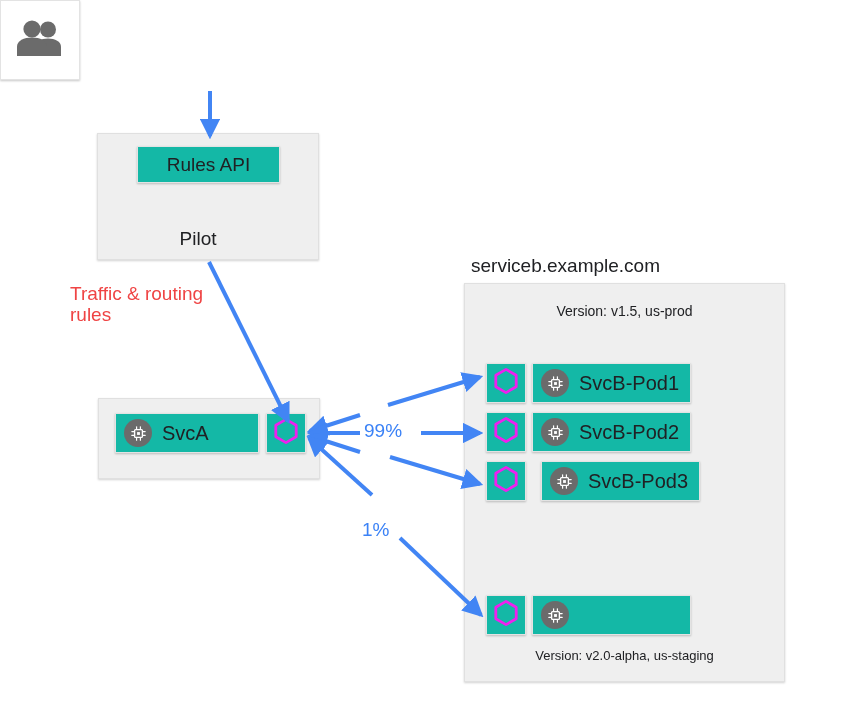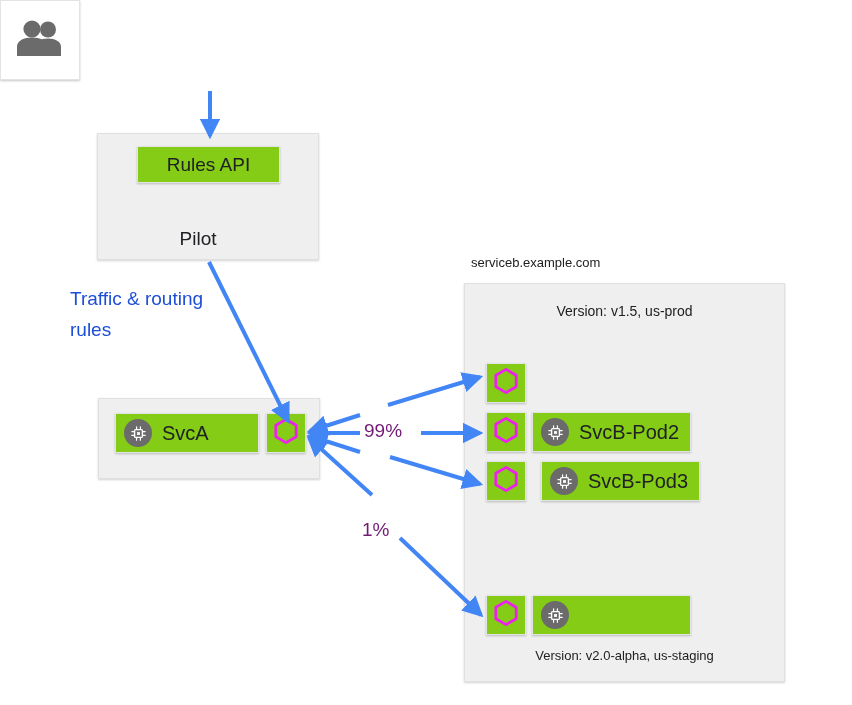--- a/index.html
+++ b/index.html
@@ -25,21 +25,21 @@
   
   .panel {
     position: absolute;
     background: #efefef;
     border: 1px solid #e0e0e0;
     box-shadow: 0 1px 2px rgba(0,0,0,0.18);
     box-sizing: border-box;
   }
   .card {
     position: absolute;
-    background: #84cc16;
+    background: #14b8a6;
     border: 1px solid #e3e3e3;
     box-shadow: 0 1px 2px rgba(0,0,0,0.22);
     box-sizing: border-box;
     display: flex; align-items: center;
   }
 
   
   #users-box { left: 172px; top: 12px; width: 78px; height: 78px; background:#fff;
                border:1px solid #e3e3e3; box-shadow:0 1px 2px rgba(0,0,0,0.22);
                display:flex; align-items:center; justify-content:center; }
@@ -53,36 +53,36 @@
                  text-align:center; font-size:19px; }
 
   
   #svca-panel { left: 98px; top: 398px; width: 222px; height: 81px; }
   #svca-card { left: 115px; top: 413px; width: 144px; height: 40px; padding-left: 8px; }
   #svca-hex-card { left: 266px; top: 413px; width: 40px; height: 40px;
                    justify-content:center; }
   .svc-label { font-size: 20px; margin-left: 10px; color:#202124; }
 
   
-  #serviceb-title { position:absolute; left:471px; top:255px; font-size:13px; }
+  #serviceb-title { position:absolute; left:471px; top:255px; font-size:19px; }
   #serviceb-panel { left: 464px; top: 283px; width: 321px; height: 399px; }
   #version-top { position:absolute; left:464px; top:303px; width:321px;
                  text-align:center; font-size:14px; }
   #version-bottom { position:absolute; left:464px; top:648px; width:321px;
                     text-align:center; font-size:13px; }
 
   .pod-hex-card { width: 40px; height: 40px; justify-content:center; }
   .pod-card { height: 40px; padding-left: 8px; }
 
   
-  .freetext { position:absolute; font-size:19px; line-height:31px; color:#1d4ed8;
+  .freetext { position:absolute; font-size:19px; line-height:21px; color:#ef4444;
               white-space: pre-line; }
   #traffic-text { left: 70px; top: 283px; }
   #calls-text   { left: 67px; top: 500px; }
-  .pct { position:absolute; font-size:19px; color:#701a75; }
+  .pct { position:absolute; font-size:19px; color:#3b82f6; }
   #pct-99 { left: 364px; top: 420px; }
   #pct-1  { left: 362px; top: 519px; }
 
   
   .gray-circle { width: 28px; height: 28px; border-radius: 50%; background: #6b6b6b;
                  display:flex; align-items:center; justify-content:center;
                  flex: 0 0 auto; }
 </style>
 </head>
 <body>
@@ -166,20 +166,39 @@
   <div id="version-top">Version: v1.5, us-prod</div>
   <div id="version-bottom">Version: v2.0-alpha, us-staging</div>
 
   <div class="card pod-hex-card" style="left:486px; top:363px;">
     <span>
       <svg width="26" height="28" viewBox="0 0 26 28" aria-hidden="true">
         <polygon points="13,2.4 23.2,8.2 23.2,19.8 13,25.6 2.8,19.8 2.8,8.2" fill="none" stroke="#ee20ee" stroke-width="2.8" stroke-linejoin="round"></polygon>
       </svg>
     </span>
   </div>
+  <div class="card pod-card" style="left:532px; top:363px; width:159px;">
+    <span class="gray-circle">
+      <svg width="17" height="17" viewBox="0 0 24 24" aria-hidden="true">
+        <rect x="6.5" y="6.5" width="11" height="11" rx="1.4" fill="none" stroke="#ffffff" stroke-width="1.9"></rect>
+        <rect x="10" y="10" width="4" height="4" fill="#ffffff"></rect>
+        <g stroke="#ffffff" stroke-width="1.7" stroke-linecap="round">
+          <line x1="9.3" y1="2.6" x2="9.3" y2="5.6"></line>
+            <line x1="14.7" y1="2.6" x2="14.7" y2="5.6"></line>
+          <line x1="9.3" y1="18.4" x2="9.3" y2="21.4"></line>
+            <line x1="14.7" y1="18.4" x2="14.7" y2="21.4"></line>
+          <line x1="2.6" y1="9.3" x2="5.6" y2="9.3"></line>
+            <line x1="2.6" y1="14.7" x2="5.6" y2="14.7"></line>
+          <line x1="18.4" y1="9.3" x2="21.4" y2="9.3"></line>
+            <line x1="18.4" y1="14.7" x2="21.4" y2="14.7"></line>
+        </g>
+      </svg>
+    </span>
+    <span class="svc-label">SvcB-Pod1</span>
+  </div>
 
   <div class="card pod-hex-card" style="left:486px; top:412px;">
     <span>
       <svg width="26" height="28" viewBox="0 0 26 28" aria-hidden="true">
         <polygon points="13,2.4 23.2,8.2 23.2,19.8 13,25.6 2.8,19.8 2.8,8.2" fill="none" stroke="#ee20ee" stroke-width="2.8" stroke-linejoin="round"></polygon>
       </svg>
     </span>
   </div>
   <div class="card pod-card" style="left:532px; top:412px; width:159px;">
     <span class="gray-circle">

